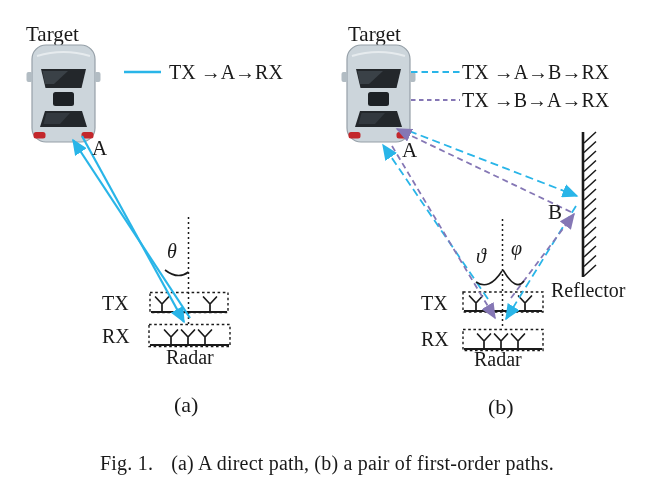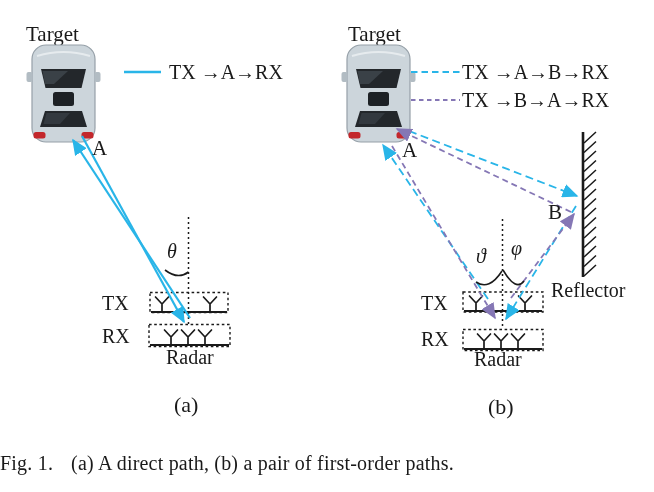--- a/index.html
+++ b/index.html
@@ -14,21 +14,21 @@
   .ink{stroke:#1a1a1a;fill:none}
   .cy{stroke:#29b5e8;fill:none}
   .pu{stroke:#8577b5;fill:none}
   .dashC{stroke-dasharray:8,4.5;stroke-width:1.8}
   .dashP{stroke-dasharray:6,4;stroke-width:1.8}
   .dotv{stroke:#1a1a1a;stroke-width:1.5;stroke-dasharray:2,3;fill:none}
   .boxd{stroke:#1a1a1a;stroke-width:1.4;stroke-dasharray:2.6,2.6;fill:none}
   .base{stroke:#1a1a1a;stroke-width:2;fill:none}
   .arc{stroke:#1a1a1a;stroke-width:1.6;fill:none}
   .caption{
-    position:absolute;left:0;top:452px;width:654px;
+    position:absolute;left:0;top:452px;width:654px;text-align:center;
     font-size:20px;letter-spacing:0.2px;
   }
   .cap-gap{margin-left:18px;}
 </style>
 </head>
 <body>
 
 <svg width="654" height="446" viewBox="0 0 654 446">
   <defs>
     <marker id="mC" markerUnits="userSpaceOnUse" markerWidth="18" markerHeight="14" refX="14.5" refY="7" orient="auto">

